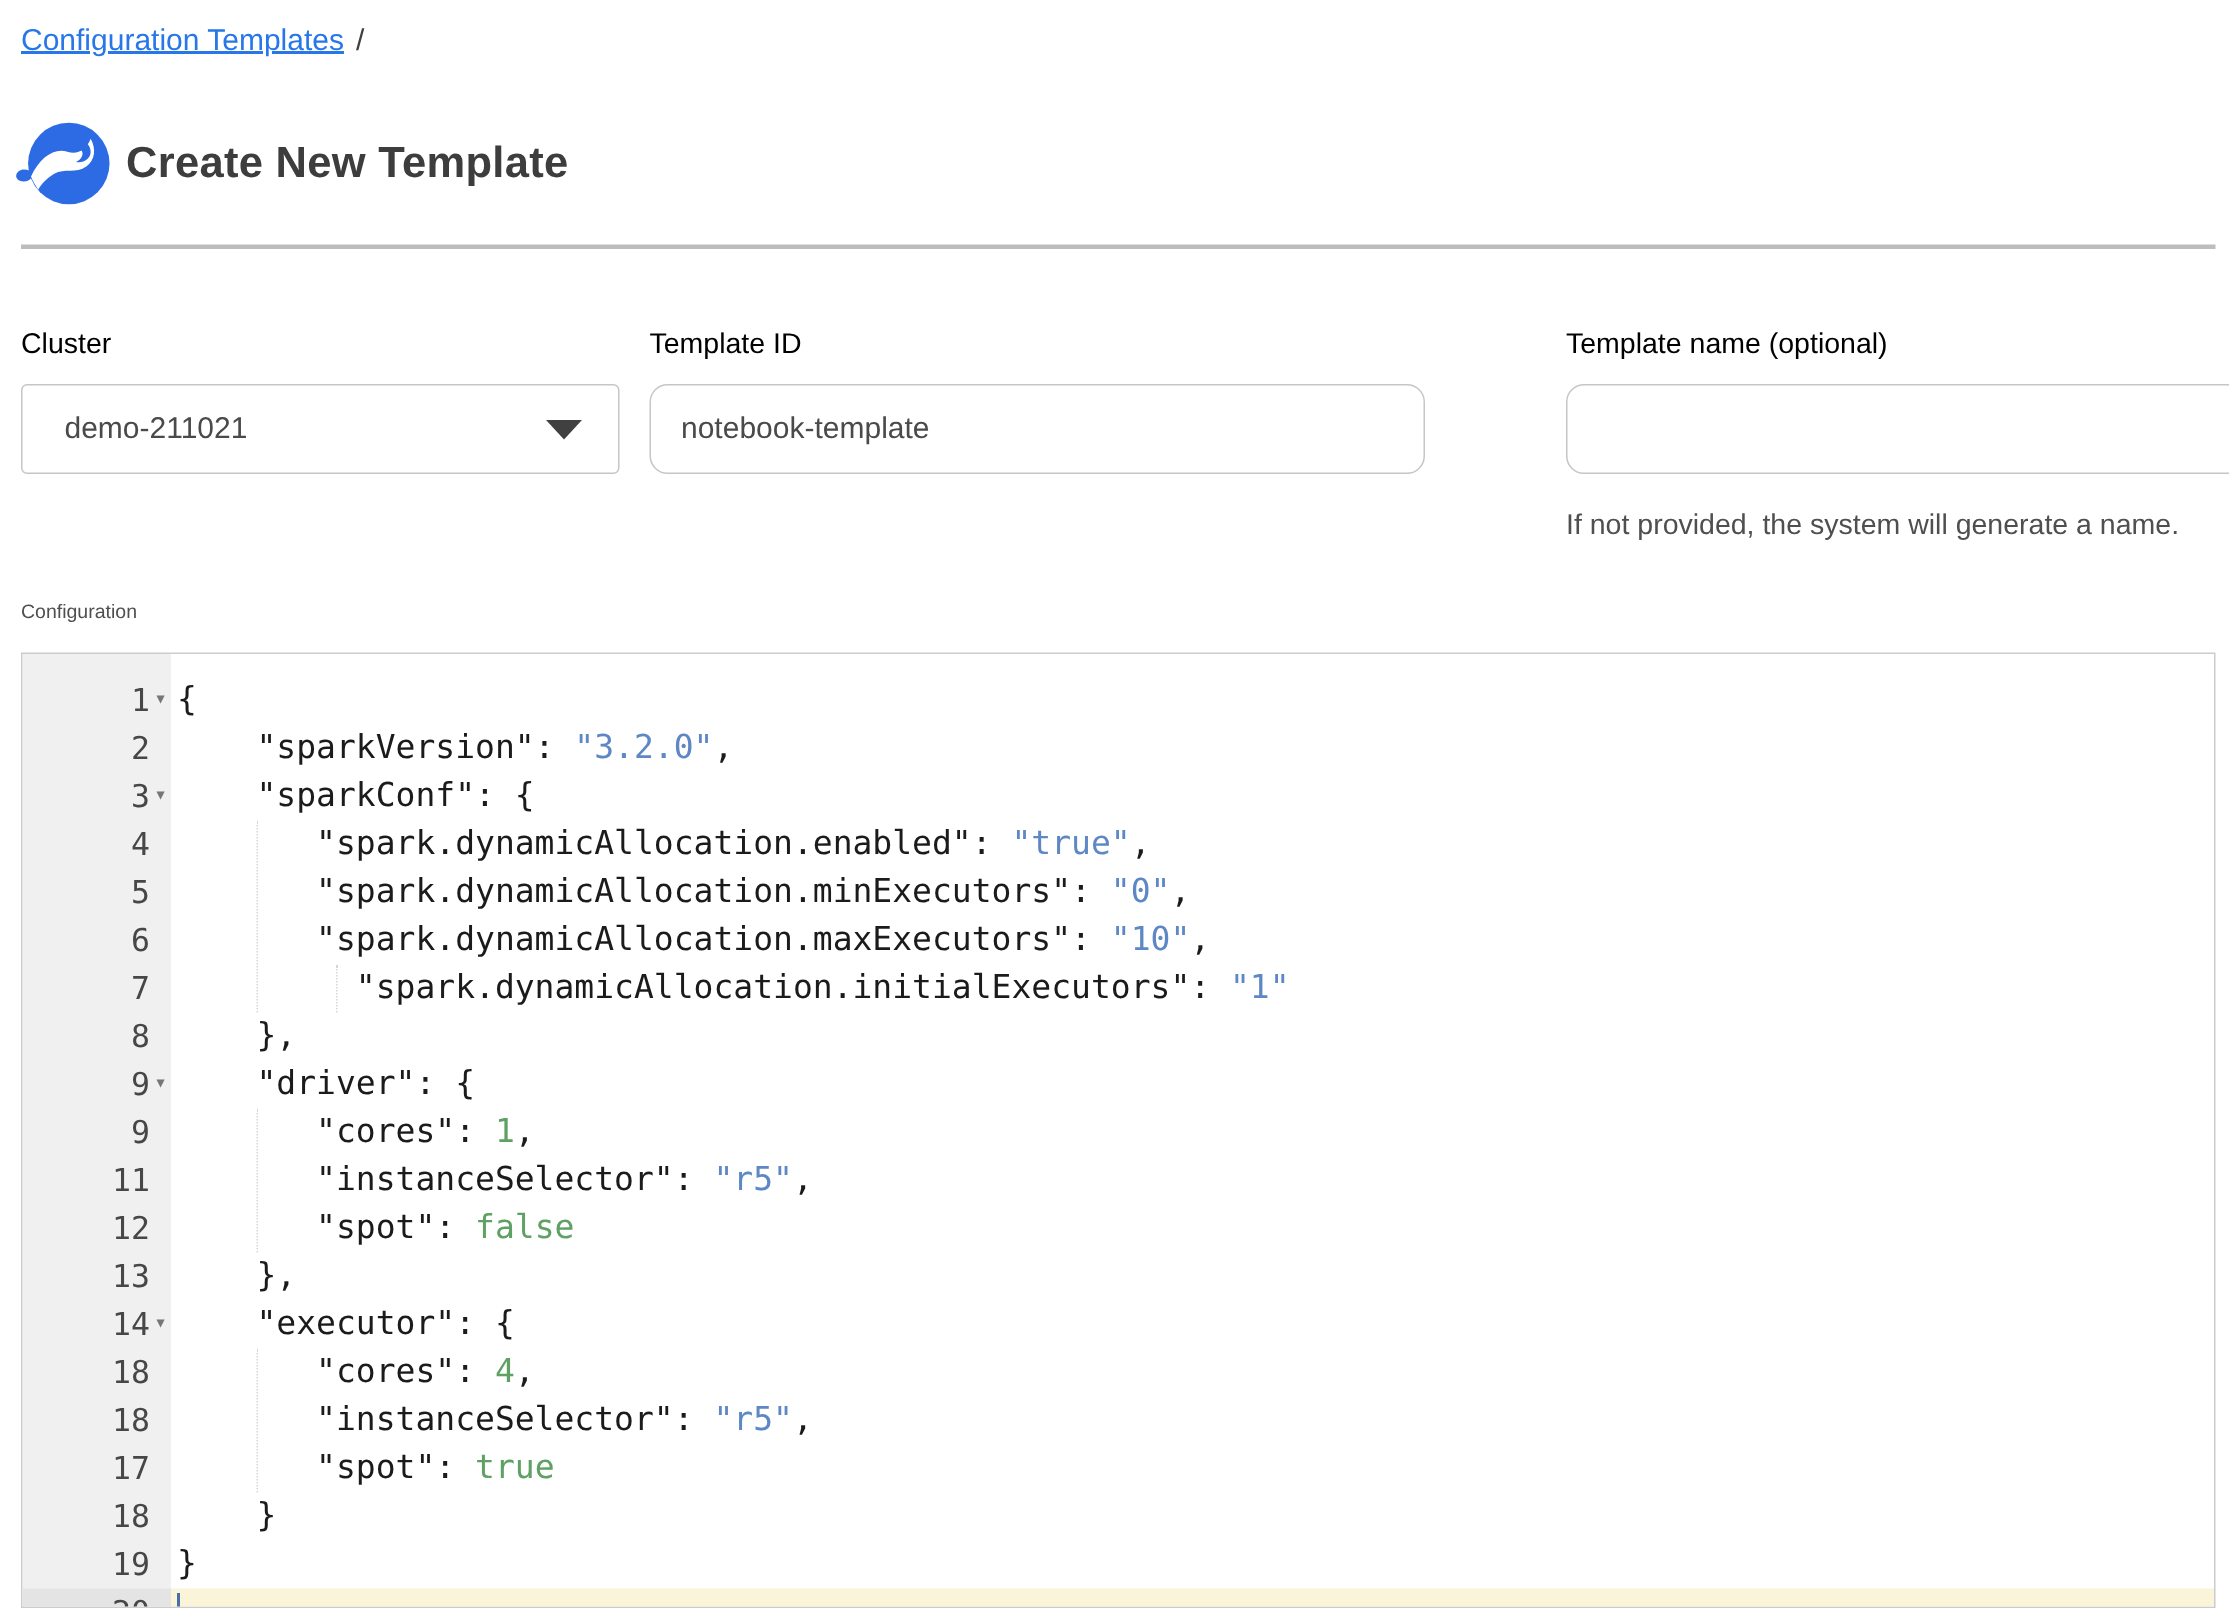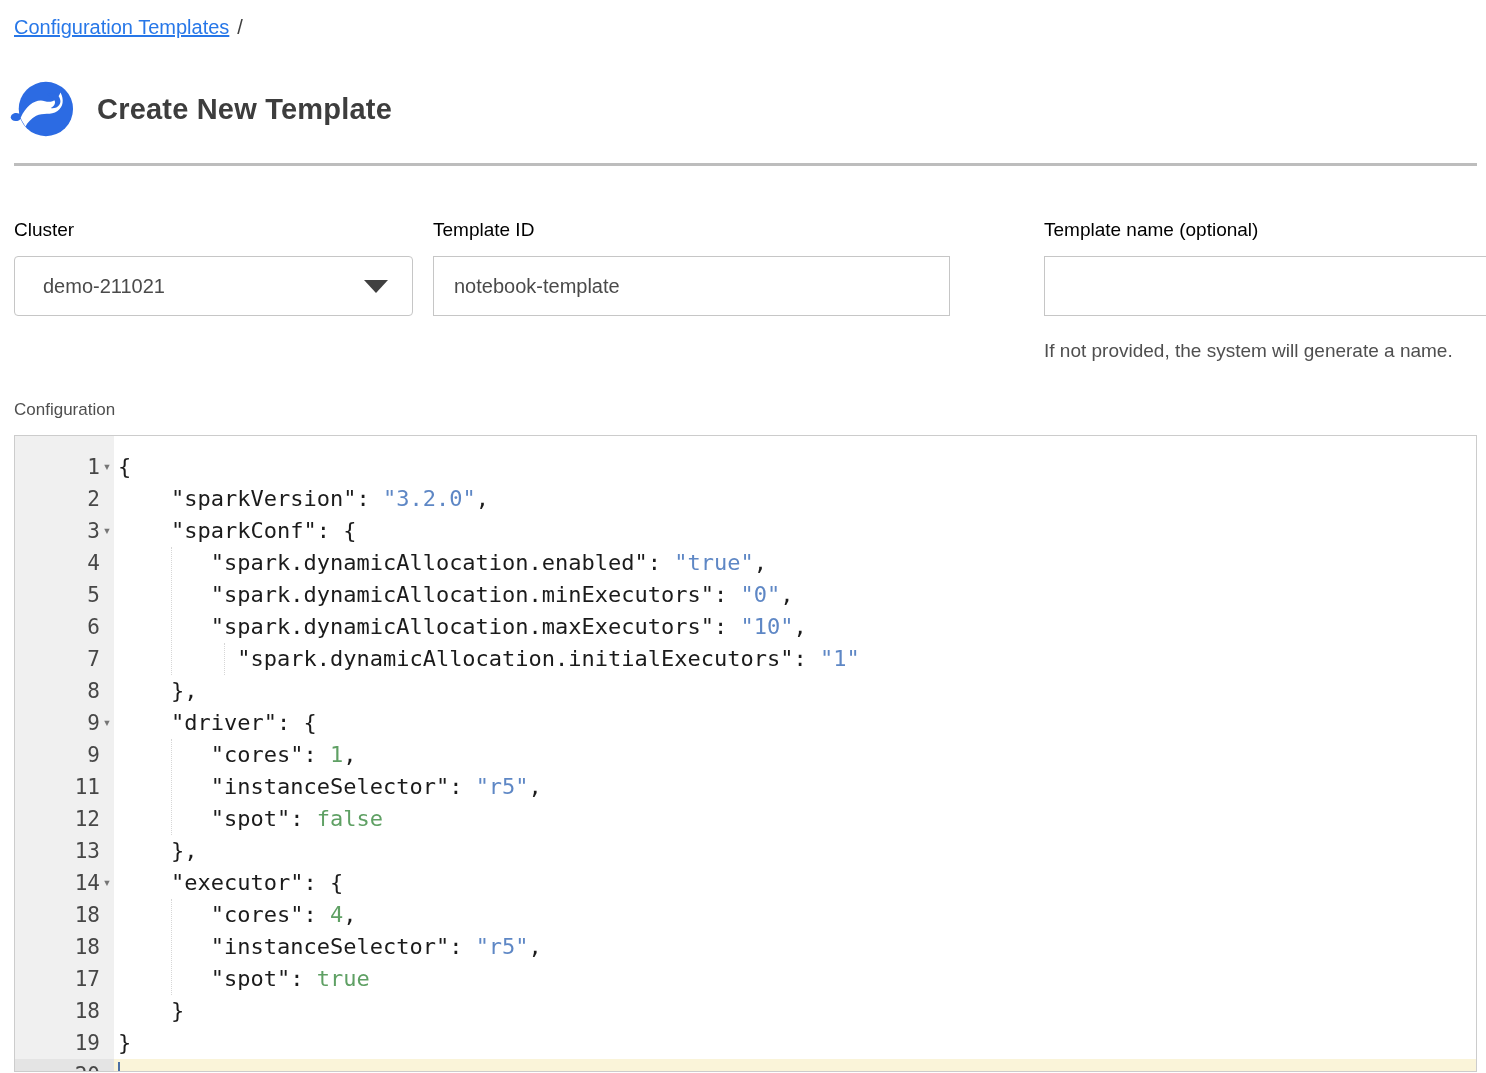--- a/index.html
+++ b/index.html
@@ -5,45 +5,45 @@
   * { margin:0; padding:0; }
   body { background:#fff; font-family:"Liberation Sans", sans-serif; }
   #app { position:relative; width:1486px; height:1073px; background:#fff; overflow:hidden; }
 
   
   .breadcrumb { position:absolute; left:14px; top:13px; font-size:20px; line-height:28px; }
   .breadcrumb a { color:#2777e8; text-decoration:underline; cursor:pointer; }
   .breadcrumb .sep { color:#3f3f3f; margin-left:8px; text-decoration:none; }
 
   
-  .header { position:absolute; left:10px; top:80px; display:flex; align-items:center; gap:23px; }
+  .header { position:absolute; left:10px; top:80px; display:flex; align-items:center; gap:10px; }
   .header h1 { font-size:29px; font-weight:700; color:#3d3d3d; letter-spacing:0.2px; }
   .logo { width:64px; height:58px; display:block; }
 
   .divider { position:absolute; left:14px; top:163px; width:1463px; height:3px; background:#bdbdbd; }
 
   
   .fg { position:absolute; top:218px; }
   .fg-cluster { left:14px;  width:399px; }
   .fg-tid     { left:433px; width:517px; }
   .fg-tname   { left:1044px; width:478px; }
   .flabel { font-size:19px; color:#000000; line-height:24px; margin-bottom:14px; }
   .selectbox { height:60px; border:1.5px solid #c6c6c6; border-radius:4px; background:#fff;
                box-sizing:border-box; display:flex; align-items:center; justify-content:space-between;
                padding:0 24px 0 28px; cursor:pointer; }
   .selectbox .val { font-size:20px; color:#4a4a4a; }
   .caret { width:0; height:0; border-left:12px solid transparent; border-right:12px solid transparent;
            border-top:13px solid #404040; }
-  .tinput { width:100%; height:60px; box-sizing:border-box; border:1.5px solid #c6c6c6; border-radius:0;
+  .tinput { width:100%; height:60px; box-sizing:border-box; border:1.5px solid #c6c6c6; border-radius:12px;
             font-family:"Liberation Sans", sans-serif; font-size:20px; color:#4a4a4a; padding:0 20px;
             outline:none; background:#fff; }
   .helper { margin-top:24px; font-size:19px; color:#4f4f4f; }
 
   
-  .cfg-label { position:absolute; left:14px; top:400px; font-size:17px; color:#4f4f4f; }
+  .cfg-label { position:absolute; left:14px; top:400px; font-size:13px; color:#4f4f4f; }
   .editor { position:absolute; left:14px; top:435px; width:1463px; height:637px; border:1px solid #cccccc;
             box-sizing:border-box; background:#fff; overflow:hidden; }
   .gutter-bg { position:absolute; left:0; top:0; bottom:0; width:99px; background:#f0f0f0; }
   .guide { position:absolute; width:0; border-left:1px dotted #d6d6d6; }
   .g-a { left:156px; top:111px; height:128px; }
   .g-b { left:156px; top:303px; height:96px;  }
   .g-c { left:156px; top:463px; height:96px;  }
   .g-d { left:209px; top:207px; height:32px;  }
   .lines-wrap { position:absolute; left:0; top:15px; right:0; }
   .crow { display:flex; height:32px; line-height:32px; font-family:"DejaVu Sans Mono", monospace; font-size:22px; }

